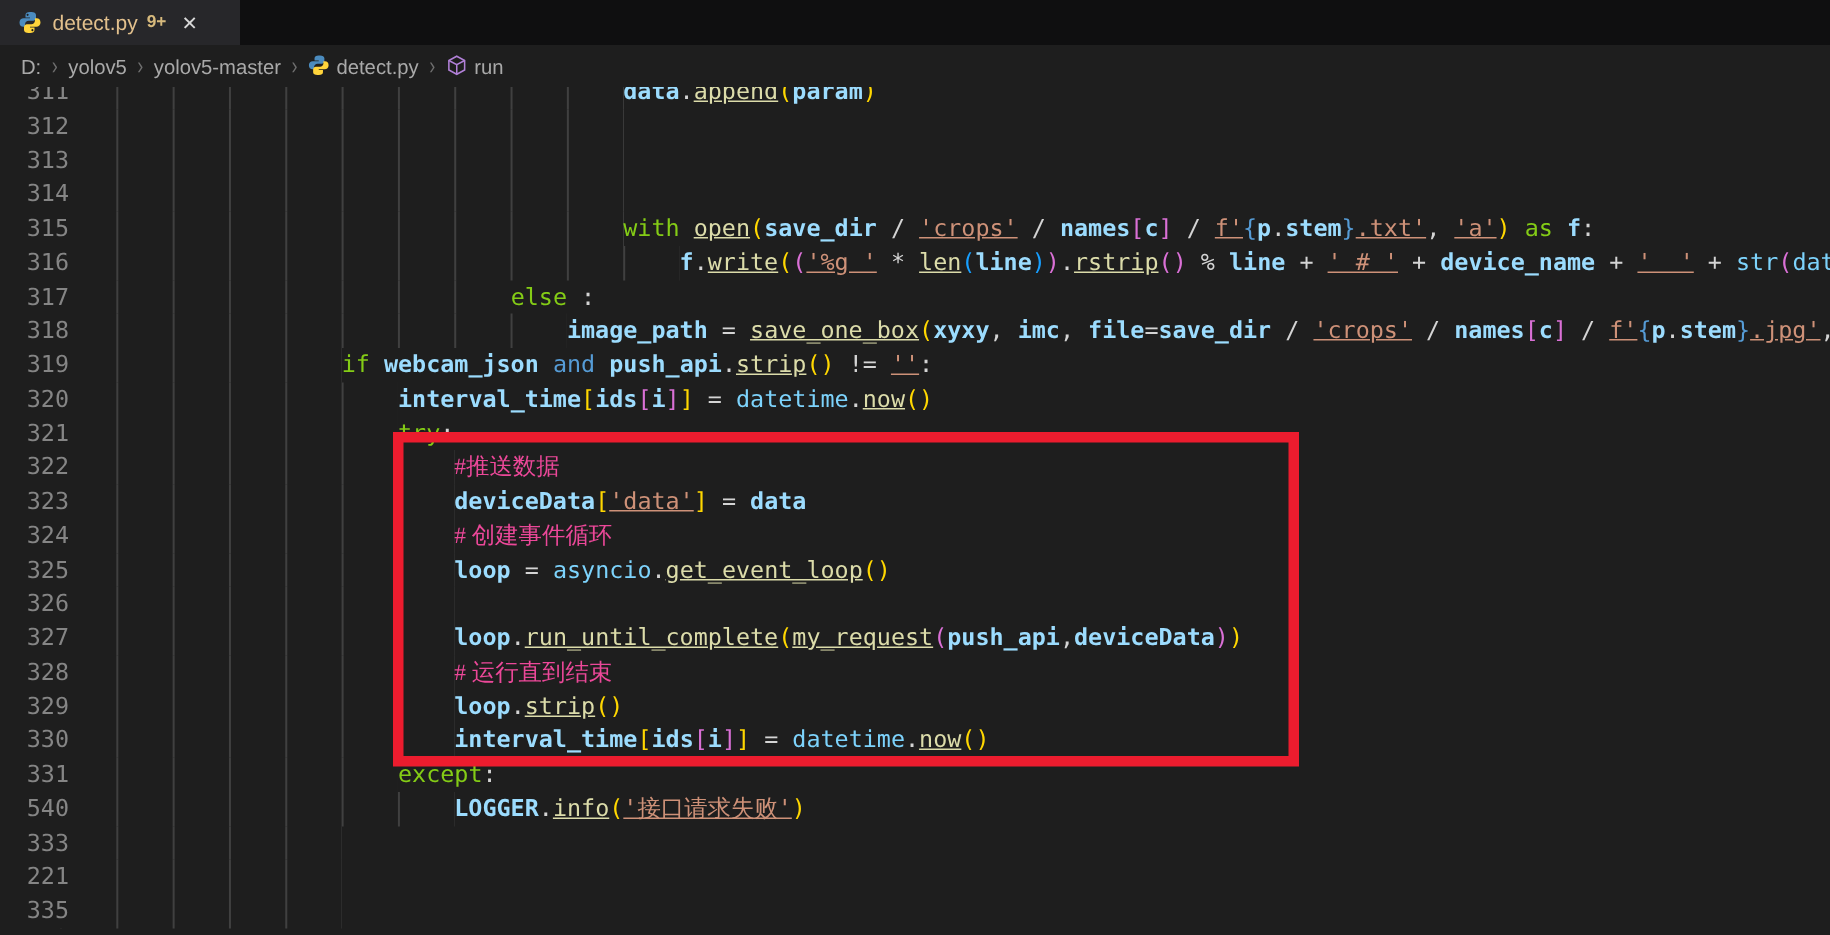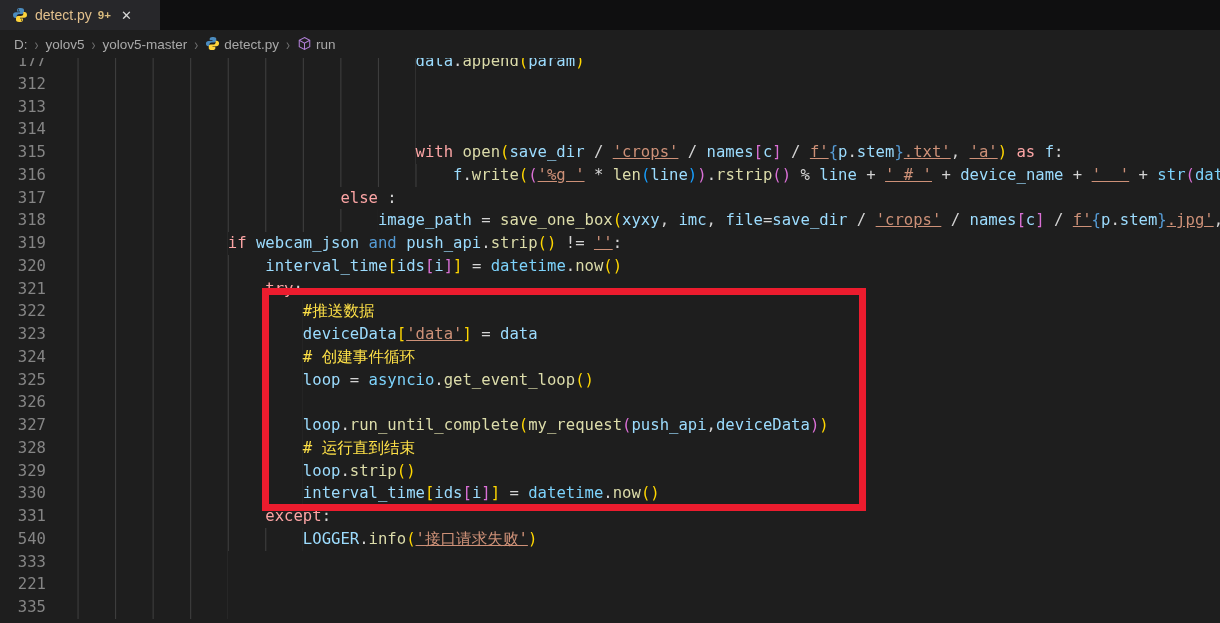--- a/index.html
+++ b/index.html
@@ -28,22 +28,22 @@
   .code-lines { position:absolute; left:40px; top:-8px; right:-600px; z-index:1; }
   .line { height:22.75px; line-height:22.75px; white-space:pre; }
   .ind { display:inline-block; height:22.75px; vertical-align:top;
          background-image:linear-gradient(to right,#404040 1px,transparent 1px);
          background-size:4ch 100%; background-repeat:repeat-x; }
   .gutter { position:absolute; left:0; top:-8px; width:58px; background:#1e1e1e; z-index:2; }
   .lnum { height:22.75px; line-height:22.75px; text-align:right; padding-right:12px;
           color:#858585; font-size:15.6px; cursor:pointer; }
 
   
-  .kw  { color:#fca5a5; } .blu { color:#569cd6; } .fn  { color:#dcdcaa; }
-  .var { color:#9cdcfe; } .str { color:#ce9178;text-decoration:underline; } .com { color:#fde047; }
+  .kw  { color:#84cc16; } .blu { color:#569cd6; } .fn  { color:#dcdcaa;text-decoration:underline; }
+  .var { color:#9cdcfe;font-weight:bold; } .str { color:#ce9178;text-decoration:underline; } .com { color:#ec4899;font-family:Liberation Serif, serif; }
   .cls { color:#7dd3fc; } .op  { color:#d4d4d4; }
   .b1  { color:#ffd700; } .b2  { color:#da70d6; } .b3  { color:#179fff; }
 
   
   .annotation { position:absolute; z-index:3; background:transparent; pointer-events:none; }
 </style>
 </head>
 <body>
 
 <div class="tab-bar">
@@ -104,21 +104,21 @@
       <div class="line"><span class="ind" style="width: 28ch;"></span><span class="tk com"># 运行直到结束</span></div>
       <div class="line"><span class="ind" style="width: 28ch;"></span><span class="tk var">loop</span><span class="tk op">.</span><span class="tk fn">strip</span><span class="tk b1">(</span><span class="tk b1">)</span></div>
       <div class="line"><span class="ind" style="width: 28ch;"></span><span class="tk var">interval_time</span><span class="tk b1">[</span><span class="tk var">ids</span><span class="tk b2">[</span><span class="tk var">i</span><span class="tk b2">]</span><span class="tk b1">]</span><span class="tk op"> = </span><span class="tk cls">datetime</span><span class="tk op">.</span><span class="tk fn">now</span><span class="tk b1">(</span><span class="tk b1">)</span></div>
       <div class="line"><span class="ind" style="width: 24ch;"></span><span class="tk kw">except</span><span class="tk op">:</span></div>
       <div class="line"><span class="ind" style="width: 28ch;"></span><span class="tk var">LOGGER</span><span class="tk op">.</span><span class="tk fn">info</span><span class="tk b1">(</span><span class="tk str">'接口请求失败'</span><span class="tk b1">)</span></div>
       <div class="line"><span class="ind" style="width: 20ch;"></span></div>
       <div class="line"><span class="ind" style="width: 20ch;"></span></div>
       <div class="line"><span class="ind" style="width: 20ch;"></span></div>
     </div>
   <div class="gutter" id="gutter">
-      <div class="lnum">177</div>
+      <div class="lnum">311</div>
       <div class="lnum">312</div>
       <div class="lnum">313</div>
       <div class="lnum">314</div>
       <div class="lnum">315</div>
       <div class="lnum">316</div>
       <div class="lnum">317</div>
       <div class="lnum">318</div>
       <div class="lnum">319</div>
       <div class="lnum">320</div>
       <div class="lnum">321</div>

